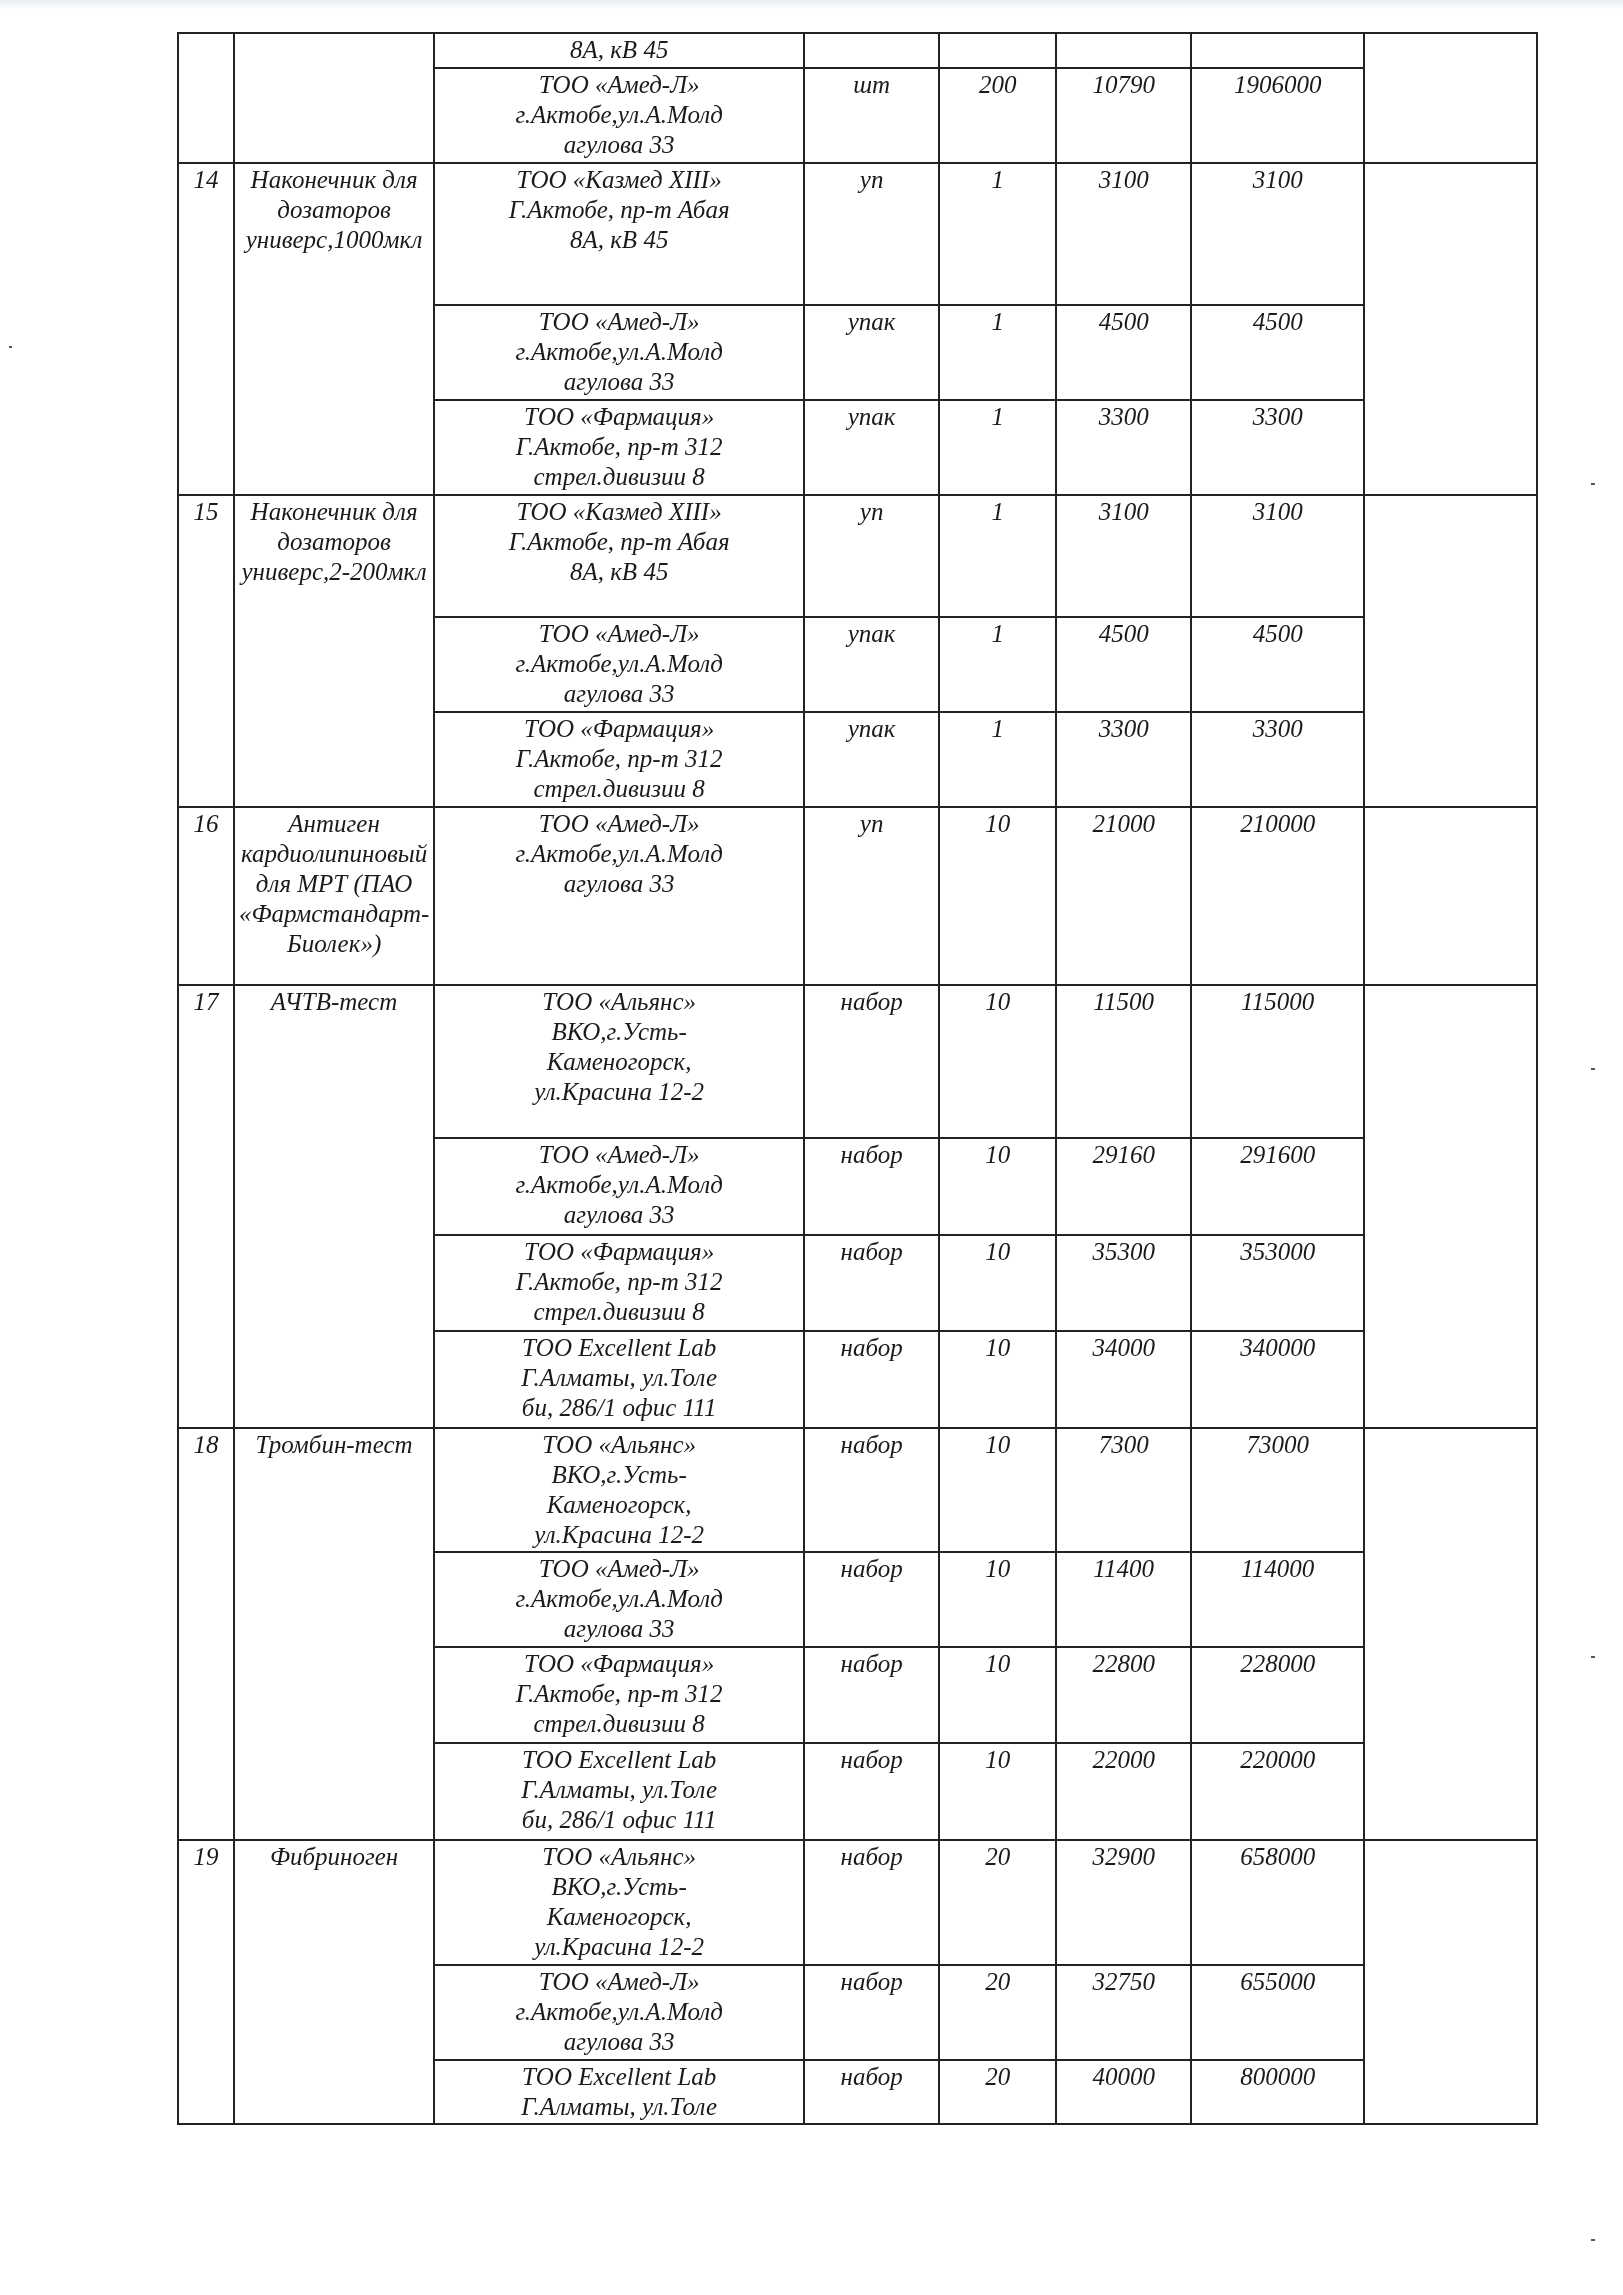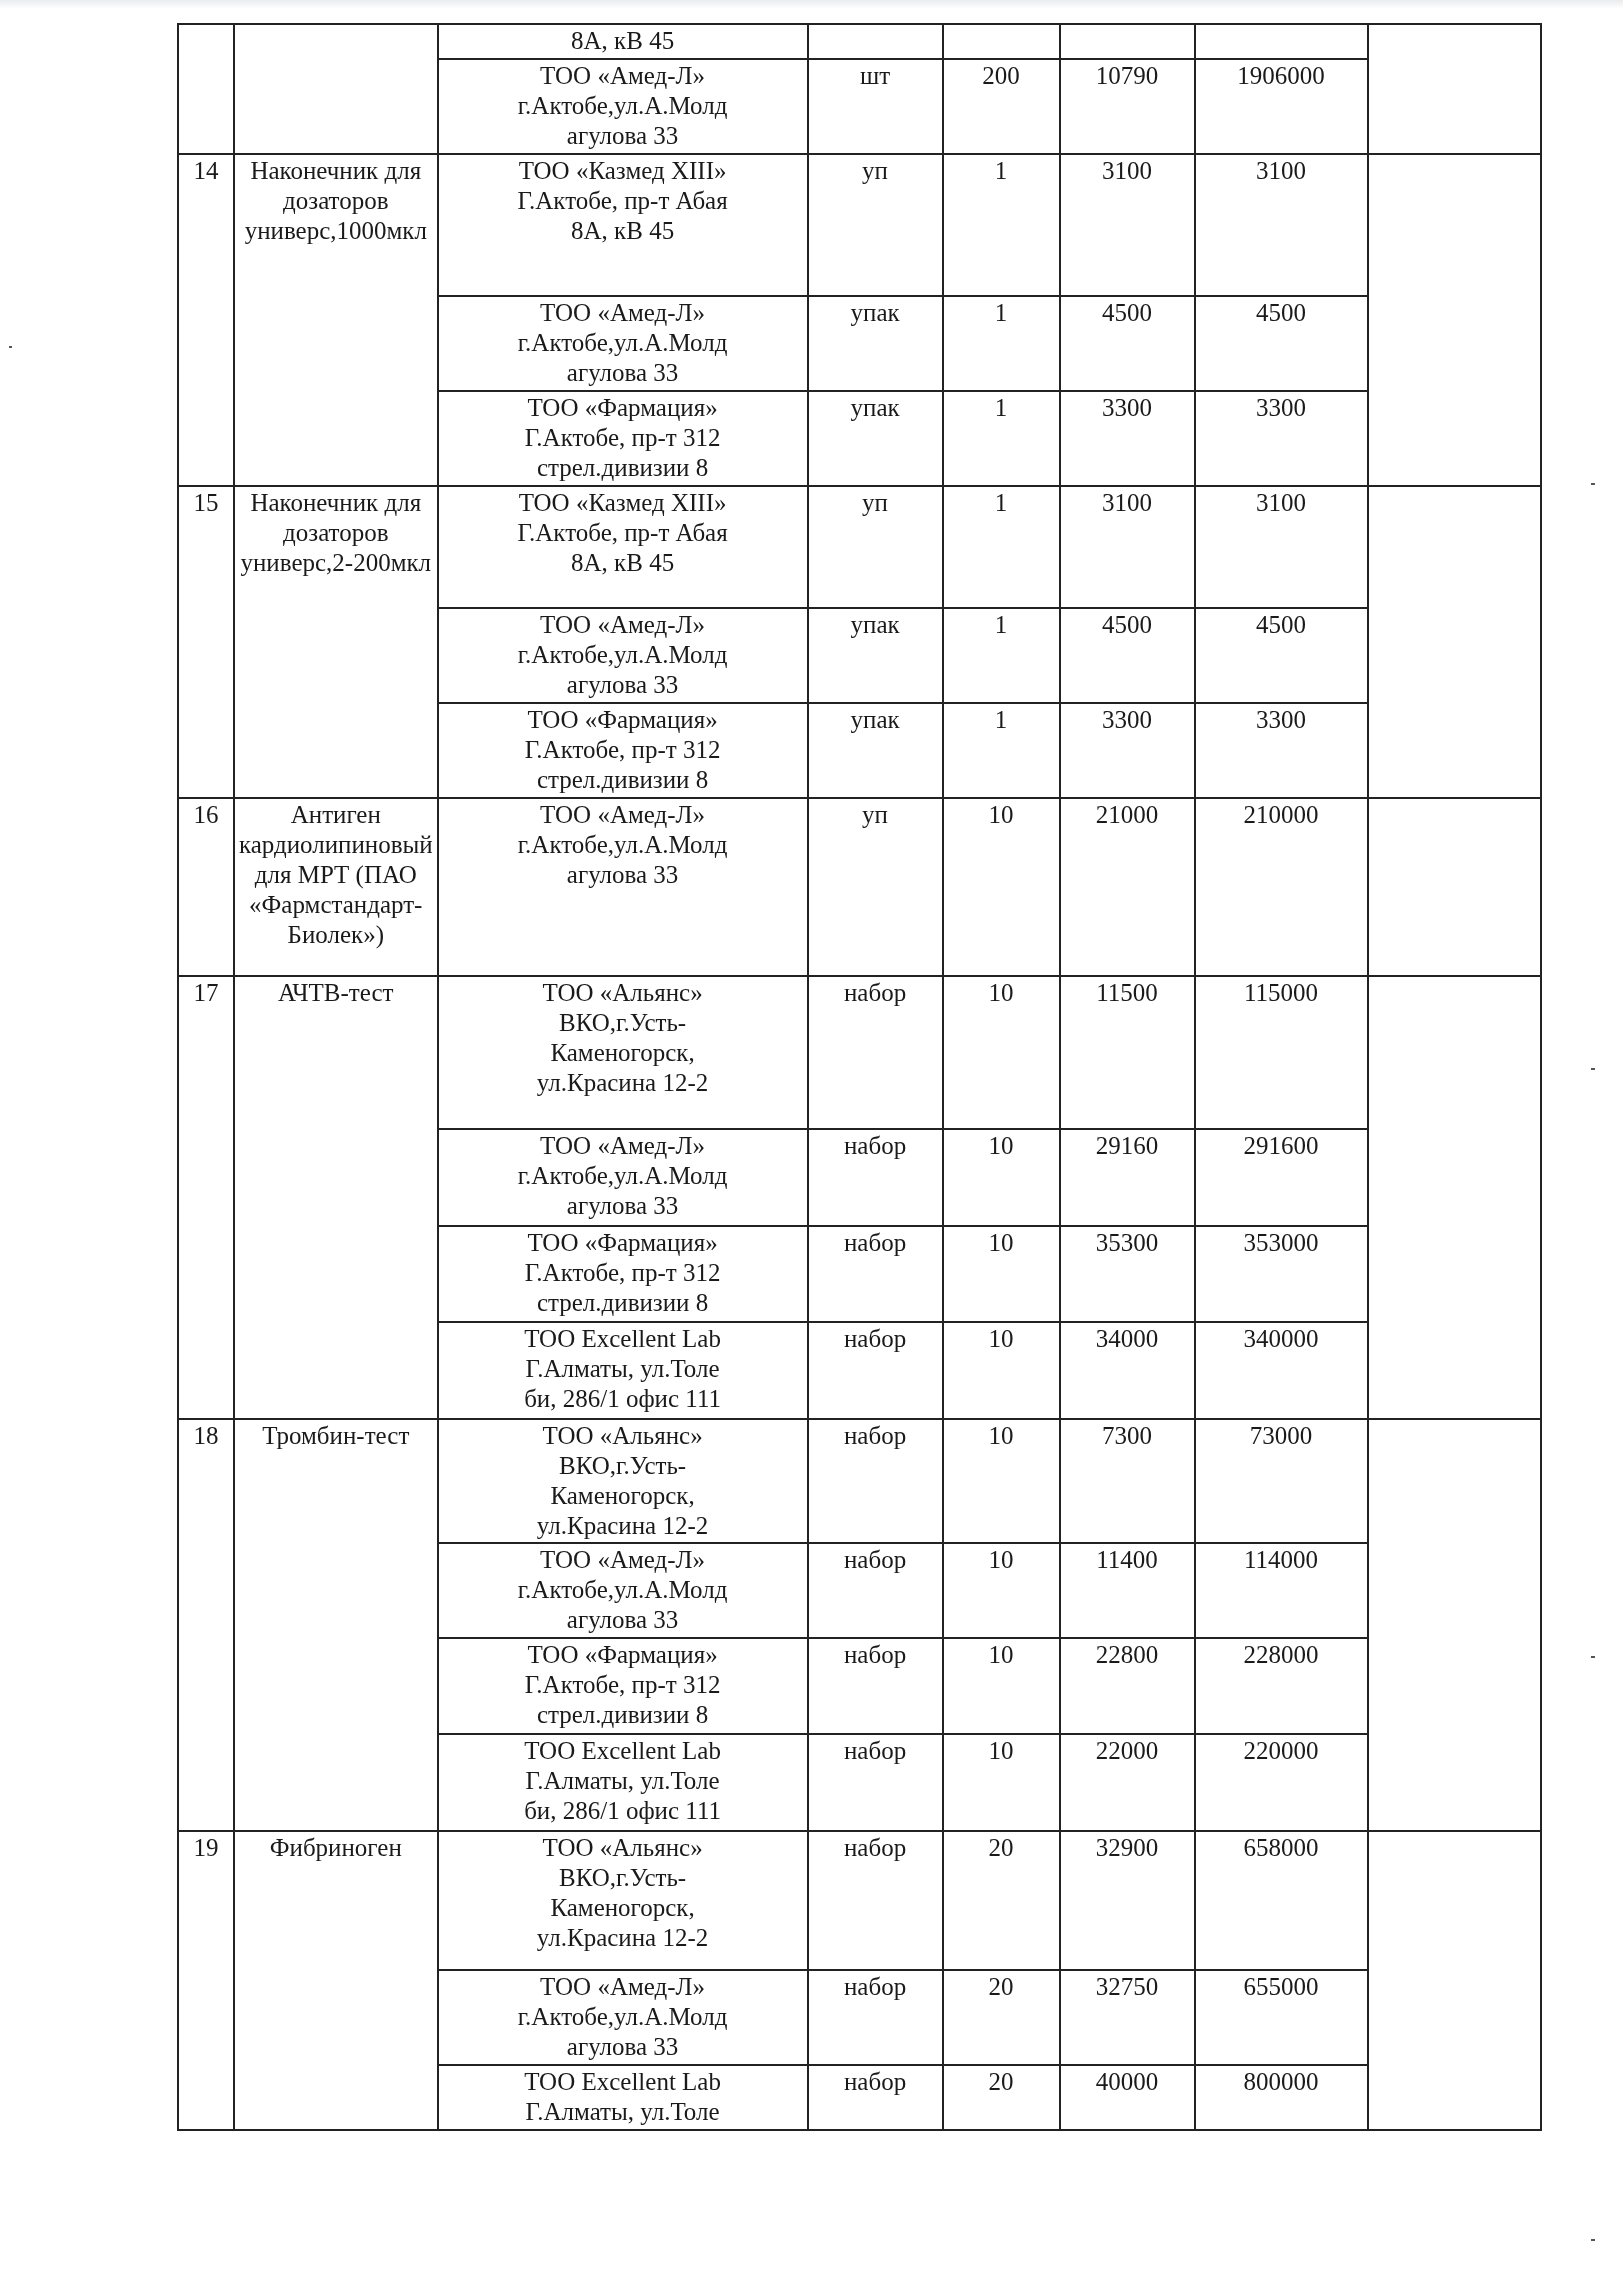--- a/index.html
+++ b/index.html
@@ -1,21 +1,21 @@
 <!DOCTYPE html>
 <html style="font-size:10.5px"><head>
 <meta charset="utf-8">
 <style>
   html, body { margin: 0; padding: 0; background: #ffffff; }
   body { width: 1623px; height: 2295px; position: relative; overflow: hidden;
          font-family: "Liberation Serif", "DejaVu Serif", serif; color: #1a1a1a; }
   .page-top-shade { position: absolute; left: 0; top: 0; width: 1623px; height: 9.2px;
          background: linear-gradient(#e9ecef, #ffffff); }
-  table.doc { position: absolute; left: 177px; top: 23px; border-collapse: collapse;
-         table-layout: fixed; }
+  table.doc { position: absolute; left: 177px; top: 32px; border-collapse: collapse;
+         table-layout: fixed; font-style: italic; }
   table.doc td { border: 2px solid #222; vertical-align: top; text-align: center;
          font-size: 25px; line-height: 30px; padding: 1.3px 3.9px; overflow: hidden; }
   td.num { text-align: left; padding-left: 7.9px; }
   td.prod { vertical-align: middle; }
   td.sup { white-space: pre-line; }
   td.mid { vertical-align: middle; }
   td.last { border-right: 2px solid #222; }
   .mark { position: absolute; width: 3.9px; height: 2px; background: #555; }
 </style>
 </head>
@@ -199,21 +199,21 @@
       </tr>
       <tr style="height: 97px;">
         <td class="sup">ТОО Excellent Lab
 Г.Алматы, ул.Толе
 би, 286/1 офис 111</td>
         <td class="mid">набор</td>
         <td class="mid">10</td>
         <td class="mid">22000</td>
         <td class="mid">220000</td>
       </tr>
-      <tr style="height: 139px;">
+      <tr style="height: 124px;">
         <td class="num" rowspan="3">19</td>
         <td class="prod" rowspan="3">Фибриноген</td>
         <td class="sup">ТОО «Альянс»
 ВКО,г.Усть-
 Каменогорск,
 ул.Красина 12-2</td>
         <td class="mid">набор</td>
         <td class="mid">20</td>
         <td class="mid">32900</td>
         <td class="mid">658000</td>

